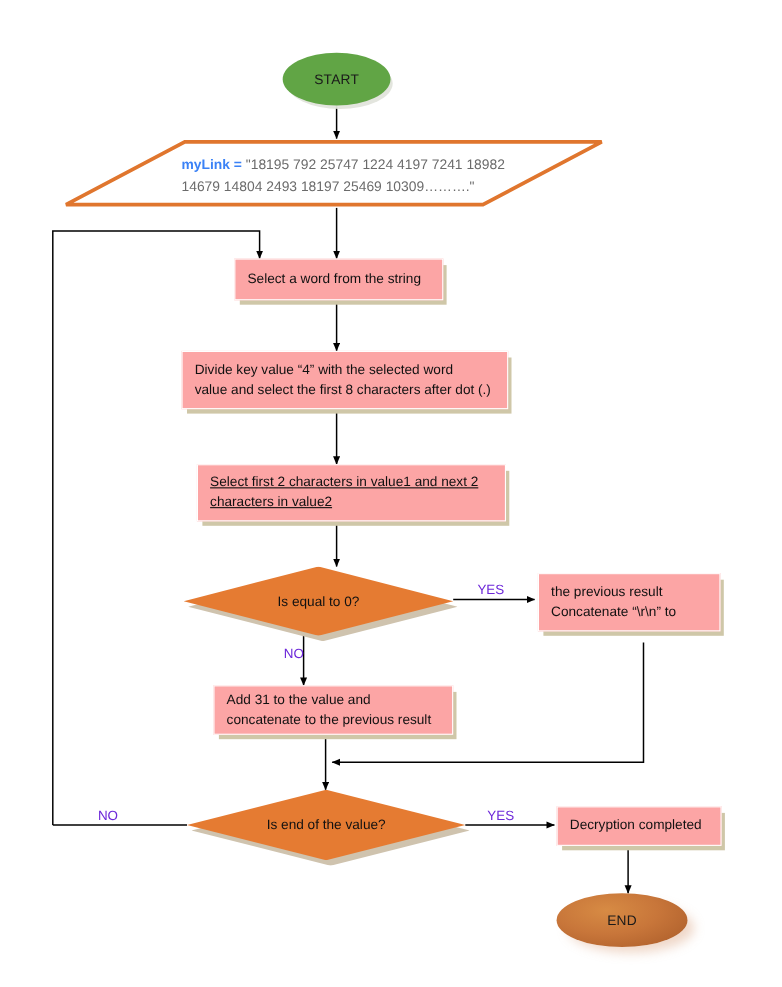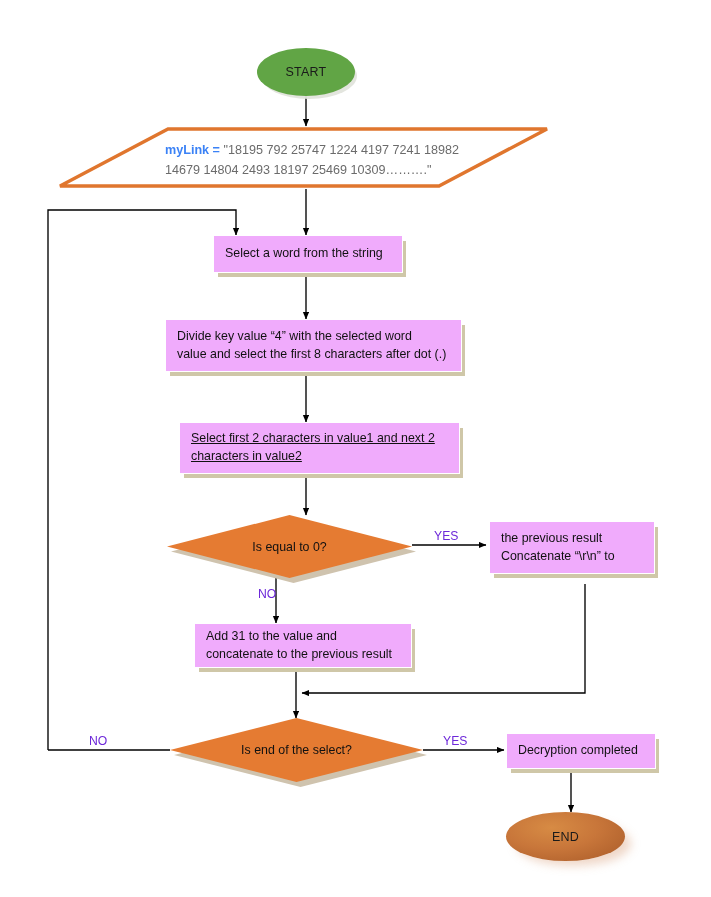--- a/index.html
+++ b/index.html
@@ -46,21 +46,21 @@
     box-shadow: 3px 4px 0 -1px rgba(225,228,220,.95);
   }
   .term-end {
     background: radial-gradient(ellipse at 38% 32%, #d78b44 0%, #c8763a 45%, #a85a28 100%);
     box-shadow: 8px 7px 10px -2px rgba(214,150,110,.38);
   }
 
   
   .process {
     position: absolute;
-    background: #f0abfc;
+    background: #fca5a5;
     border: 1px solid #ffffff;
     box-sizing: border-box;
     display: flex;
     flex-direction: column;
     justify-content: center;
     padding: 4px 10px 4px 11px;
     font-size: 12.4px;
     line-height: 1.45;
     color: #111111;
     box-shadow: 4px 5px 0 -1px #cfc7a8;
@@ -212,21 +212,21 @@
   </div>
 
   <div class="process" style="left:194px; top:623px; width:218px; height:45px;">
     <div class="line">Add 31 to the value and</div>
     <div class="line">concatenate to the previous result</div>
   </div>
 
   <div class="decision" style="left:170px; top:718px; width:253px; height:64px;">
     <div class="shadow"></div>
     <div class="shape"></div>
-    <div class="label">Is end of the select?</div>
+    <div class="label">Is end of the value?</div>
   </div>
 
   <div class="process" style="left:506px; top:733px; width:150px; height:36px;">
     <div class="line">Decryption completed</div>
   </div>
 
   <div class="terminator term-end" style="left:506px; top:812px; width:119px; height:49px;">END</div>
 
   <div class="edge-label" style="left:434px; top:529px;">YES</div>
   <div class="edge-label" style="left:258px; top:587px;">NO</div>

